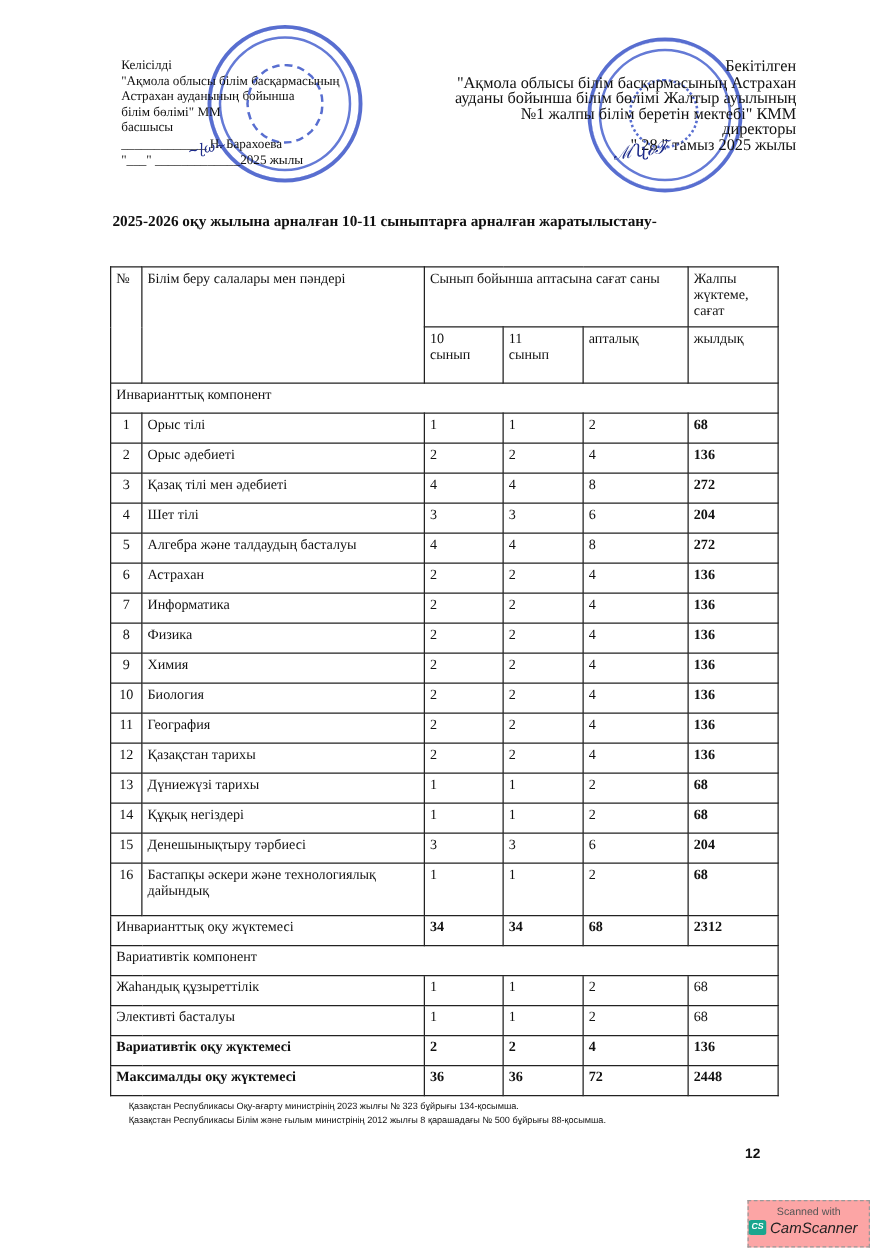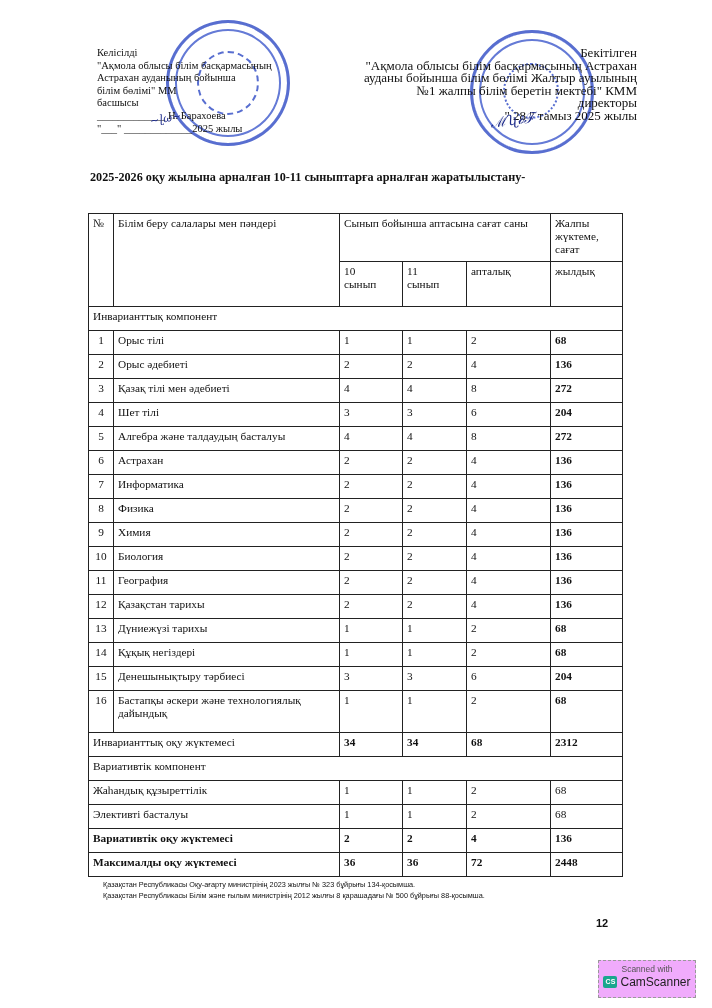--- a/index.html
+++ b/index.html
@@ -63,25 +63,25 @@
   .foot {
     position:absolute; left:103px; top:880px; font-size:7.3px; line-height:10.5px;
     font-family:"Liberation Sans", sans-serif;
   }
   .pagenum {
     position:absolute; left:596px; top:917px; font-size:11px; font-weight:bold;
     font-family:"Liberation Sans", sans-serif;
   }
   .cs {
     position:absolute; left:598px; top:960px; width:96px; height:36px;
-    border:1px dashed #999; background:#f0abfc; text-align:center;
+    border:1px dashed #999; background:#fca5a5; text-align:center;
     font-family:"Liberation Sans", sans-serif;
   }
   .cs .l1 { font-size:8.5px; color:#555; margin-top:3px; }
-  .cs .l2 { font-size:12px; color:#222; margin-top:1px; display:flex; align-items:center; justify-content:center; gap:3px; }
+  .cs .l2 { font-size:12px; color:#222; margin-top:1px; display:flex; align-items:center; gap:3px;font-style:italic; }
   .cs .logo {
     display:inline-block; width:14px; height:12px; background:#1aa68e; color:#fff; font-size:7px;
     font-weight:bold; line-height:12px; border-radius:2px; text-align:center;
   }
 </style>
 </head>
 <body>
 
 <div class="stamp stamp-left">
     <div class="emblem"></div>

